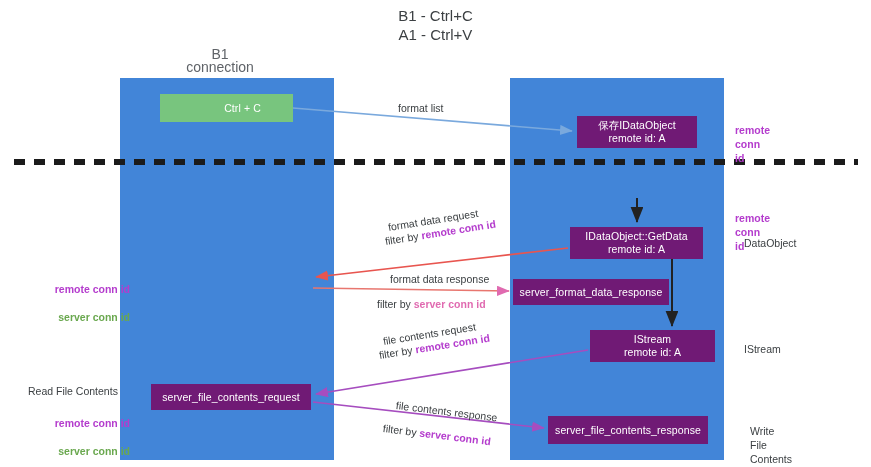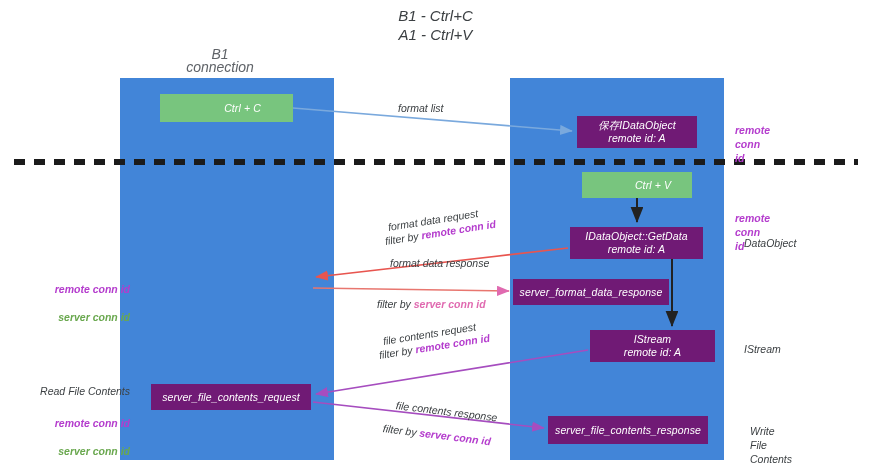--- a/index.html
+++ b/index.html
@@ -4,21 +4,21 @@
 <style>
   html,body{margin:0;padding:0;}
   body{
     width:871px;height:467px;
     background:#ffffff;
     font-family:"Liberation Sans","DejaVu Sans",sans-serif;
     overflow:hidden;
     position:relative;
     color:#3c4043;
   }
-  #stage{position:absolute;left:0;top:0;width:690px;height:467px;font-style:italic;}
+  #stage{position:absolute;left:0;top:0;width:690px;height:467px;}
   .abs{position:absolute;}
 
   
   #title{
     left:0;top:6px;width:871px;
     text-align:center;
     font-size:15px;line-height:19px;
     color:#3c4043;
     white-space:pre-line;
   }
@@ -73,37 +73,37 @@
   .green-t{color:#6aa84f;}
   .pink{color:#e06ab0;}
 
   #side-remote-1{left:735px;top:123px;}
   #side-remote-2{left:735px;top:211px;}
   #side-dataobject{left:728px;top:236px;}
   #side-istream{left:728px;top:342px;}
   #side-write{left:734px;top:424px;}
 
   #side-left-1{left:20px;top:268px;text-align:right;width:110px;}
-  #side-left-read{left:28px;top:385px;width:102px;text-align:right;font-size:10.5px;color:#3c4043;}
+  #side-left-read{left:28px;top:385px;width:102px;font-size:10.5px;color:#3c4043;}
   #side-left-2{left:20px;top:402px;text-align:right;width:110px;}
 
   
   .conn-label{
     font-size:10.5px;line-height:14px;
     color:#3c4043;
     white-space:nowrap;
   }
   .conn-label b{font-weight:bold;}
   .rot-up{transform:rotate(-9deg);transform-origin:left center;}
   .rot-dn{transform:rotate(7deg);transform-origin:left center;}
 
   #lab-formatlist{left:398px;top:101px;}
   #lab-fdreq{left:388px;top:220px;}
   #lab-fdreq2{left:385px;top:234px;}
-  #lab-fdresp{left:390px;top:256px;text-align:center;}
+  #lab-fdresp{left:390px;top:272px;text-align:center;}
   #lab-fdresp2{left:377px;top:297px;}
   #lab-fcreq{left:383px;top:334px;}
   #lab-fcreq2{left:379px;top:348px;}
   #lab-fcresp{left:396px;top:398px;}
   #lab-fcresp2{left:383px;top:421px;}
 
   svg#wires{position:absolute;left:0;top:0;width:871px;height:467px;overflow:visible;}
 </style>
 </head>
 <body>
@@ -153,21 +153,20 @@
     <path d="M588,350 L316,394" stroke="#a64dbf" stroke-width="1.6" fill="none" marker-end="url(#ah-purple)"></path>
 
     <path d="M313,402 L544,428" stroke="#a64dbf" stroke-width="1.6" fill="none" marker-end="url(#ah-purple)"></path>
 
     <line x1="14" y1="162" x2="858" y2="162" stroke="#1b1b1b" stroke-width="6" stroke-dasharray="11 9" stroke-linecap="butt"></line>
   </svg>
 
   <div class="abs box green" id="box-ctrlc">Ctrl + C</div>
   <div class="abs box orange" id="box-save-ido">保存IDataObject
 remote id: A</div>
-  <div class="abs box green" id="box-ctrlv">Ctrl + V</div>
   <div class="abs box orange" id="box-getdata">IDataObject::GetData
 remote id: A</div>
   <div class="abs box orange" id="box-sfdresp">server_format_data_response</div>
   <div class="abs box orange" id="box-istream">IStream
 remote id: A</div>
   <div class="abs box orange" id="box-sfcreq">server_file_contents_request</div>
   <div class="abs box orange" id="box-sfcresp">server_file_contents_response</div>
 
   <div class="abs conn-label" id="lab-formatlist">format list</div>
 

